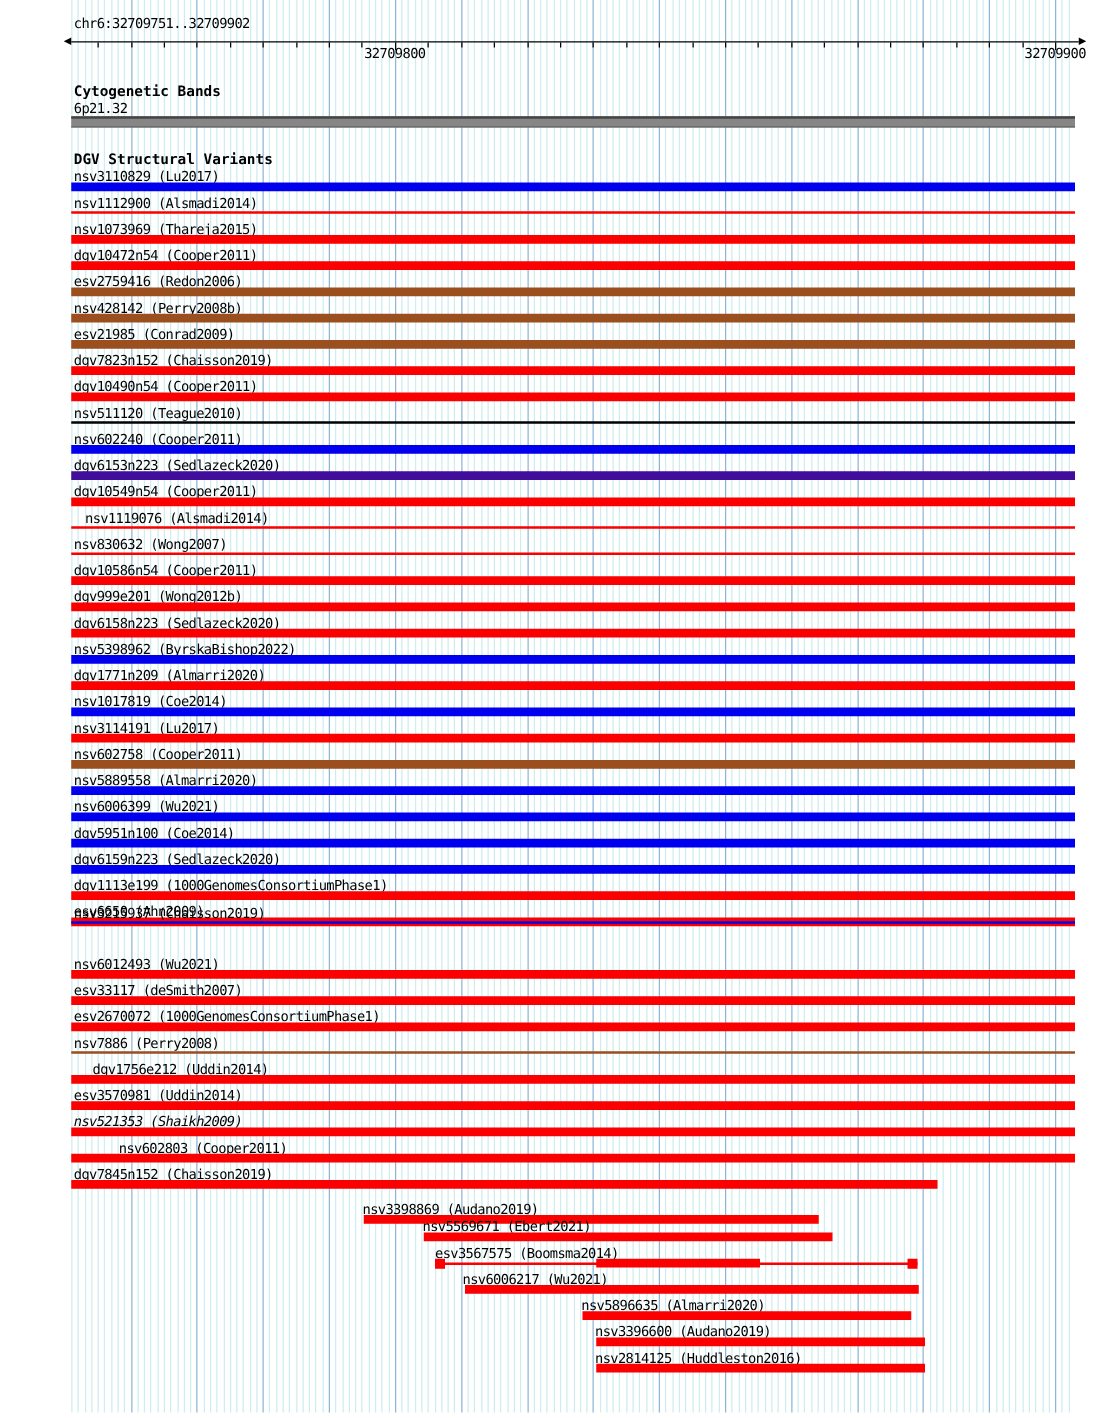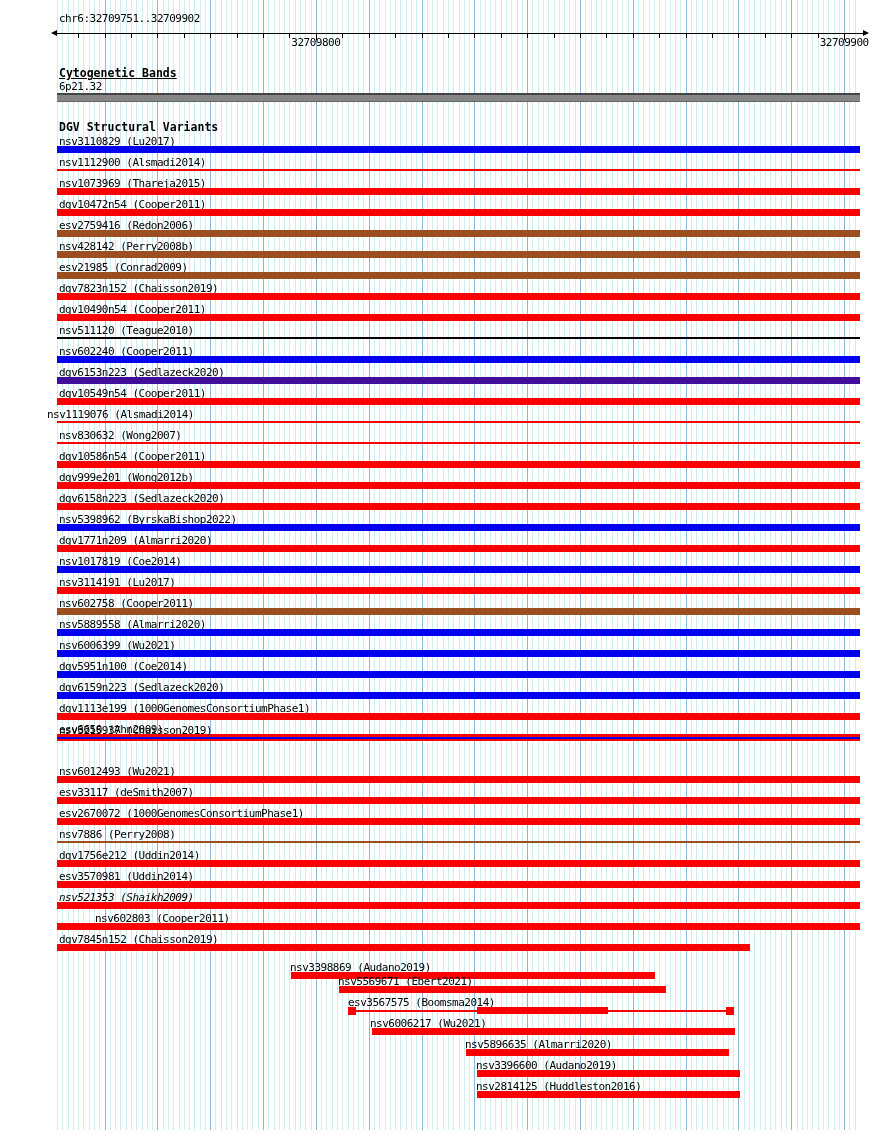--- a/index.html
+++ b/index.html
@@ -213,21 +213,21 @@
       <div class="tick" style="left: 712.08px; top: 34px; height: 4px;"></div>
       <div class="tick" style="left: 738.49px; top: 34px; height: 4px;"></div>
       <div class="tick" style="left: 764.91px; top: 34px; height: 4px;"></div>
       <div class="tick" style="left: 791.32px; top: 34px; height: 4px;"></div>
       <div class="tick" style="left: 817.74px; top: 34px; height: 4px;"></div>
       <div class="tick" style="left: 844.15px; top: 34px; height: 6px;"></div>
       <div class="tick-label" style="left: 315.86px; top: 37px;">32709800</div>
       <div class="tick-label" style="left: 844.15px; top: 37px;">32709900</div>
     </div>
 
-  <div class="track-title" style="left:59px;top:68px;text-decoration:underline;">Cytogenetic Bands</div>
+  <div class="track-title" style="left:59px;top:68px;">Cytogenetic Bands</div>
   <div class="lbl" style="left:59px;top:81px;">6p21.32</div>
   <div class="cyto-band" id="cytoBand" style="left: 57px; top: 93px; width: 803px; height: 9px;"></div>
 
   <div class="track-title" style="left:59px;top:122px;">DGV Structural Variants</div>
 
   <div id="rows">
       <div class="variant-row" style="top: 135px;">
         <div class="lbl" style="left: 59px; top: 1px;">nsv3110829 (Lu2017)</div>
         <div class="bar" style="left: 57px; top: 11px; width: 803px; height: 7px; background: rgb(0, 0, 238);"></div>
       </div>
@@ -273,21 +273,21 @@
       </div>
       <div class="variant-row" style="top: 366px;">
         <div class="lbl" style="left: 59px; top: 1px;">dgv6153n223 (Sedlazeck2020)</div>
         <div class="bar" style="left: 57px; top: 11px; width: 803px; height: 7px; background: rgb(65, 13, 155);"></div>
       </div>
       <div class="variant-row" style="top: 387px;">
         <div class="lbl" style="left: 59px; top: 1px;">dgv10549n54 (Cooper2011)</div>
         <div class="bar" style="left: 57px; top: 11px; width: 803px; height: 7px; background: rgb(250, 0, 0);"></div>
       </div>
       <div class="variant-row" style="top: 408px;">
-        <div class="lbl" style="left: 47px; top: 1px; text-align: center;">nsv1119076 (Alsmadi2014)</div>
+        <div class="lbl" style="left: 68px; top: 1px; text-align: center;">nsv1119076 (Alsmadi2014)</div>
         <div class="bar" style="left: 57px; top: 13px; width: 803px; height: 2px; background: rgb(250, 0, 0);"></div>
       </div>
       <div class="variant-row" style="top: 429px;">
         <div class="lbl" style="left: 59px; top: 1px;">nsv830632 (Wong2007)</div>
         <div class="bar" style="left: 57px; top: 13px; width: 803px; height: 2px; background: rgb(250, 0, 0);"></div>
       </div>
       <div class="variant-row" style="top: 450px;">
         <div class="lbl" style="left: 59px; top: 1px;">dgv10586n54 (Cooper2011)</div>
         <div class="bar" style="left: 57px; top: 11px; width: 803px; height: 7px; background: rgb(250, 0, 0);"></div>
       </div>
@@ -357,21 +357,21 @@
       </div>
       <div class="variant-row" style="top: 807px;">
         <div class="lbl" style="left: 59px; top: 1px;">esv2670072 (1000GenomesConsortiumPhase1)</div>
         <div class="bar" style="left: 57px; top: 11px; width: 803px; height: 7px; background: rgb(250, 0, 0);"></div>
       </div>
       <div class="variant-row" style="top: 828px;">
         <div class="lbl" style="left: 59px; top: 1px;">nsv7886 (Perry2008)</div>
         <div class="bar" style="left: 57px; top: 13px; width: 803px; height: 2px; background: rgb(155, 78, 30);"></div>
       </div>
       <div class="variant-row" style="top: 849px;">
-        <div class="lbl" style="left: 59px; top: 1px;">dgv1756e212 (Uddin2014)</div>
+        <div class="lbl" style="left: 59px; top: 1px; padding-left: 15px;">dgv1756e212 (Uddin2014)</div>
         <div class="bar" style="left: 57px; top: 11px; width: 803px; height: 7px; background: rgb(250, 0, 0);"></div>
       </div>
       <div class="variant-row" style="top: 870px;">
         <div class="lbl" style="left: 59px; top: 1px;">esv3570981 (Uddin2014)</div>
         <div class="bar" style="left: 57px; top: 11px; width: 803px; height: 7px; background: rgb(250, 0, 0);"></div>
       </div>
       <div class="variant-row" style="top: 891px; font-style: italic;">
         <div class="lbl" style="left: 59px; top: 1px;">nsv521353 (Shaikh2009)</div>
         <div class="bar" style="left: 57px; top: 11px; width: 803px; height: 7px; background: rgb(250, 0, 0);"></div>
       </div>

